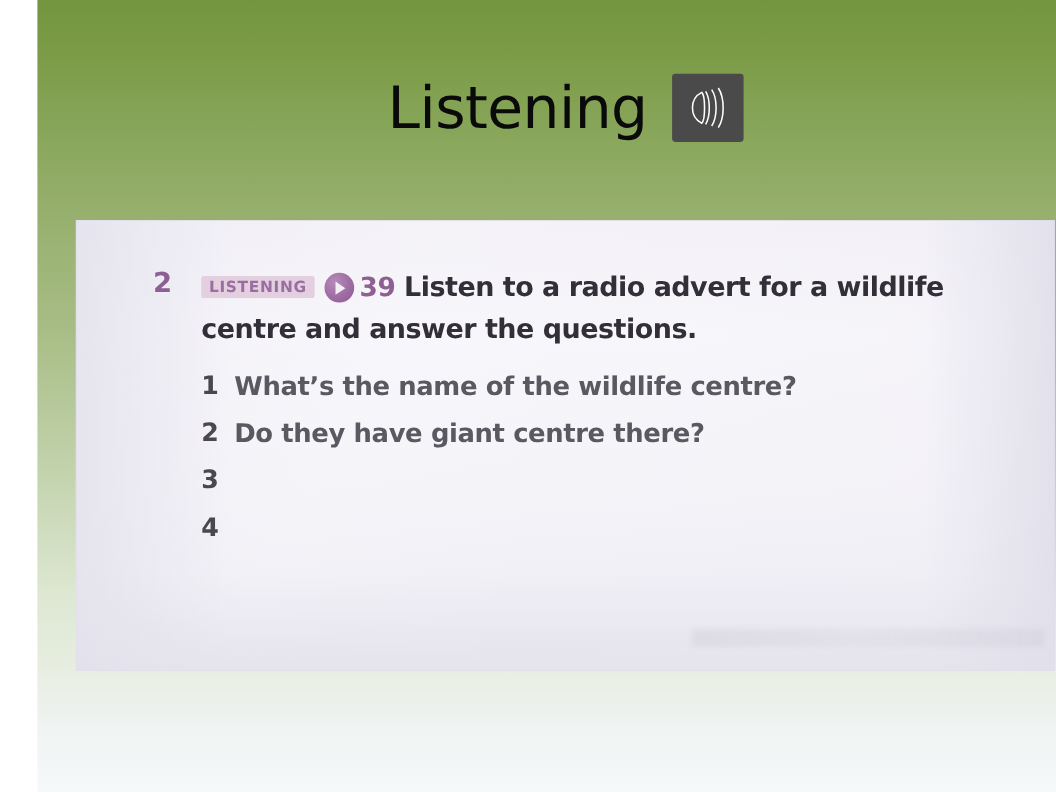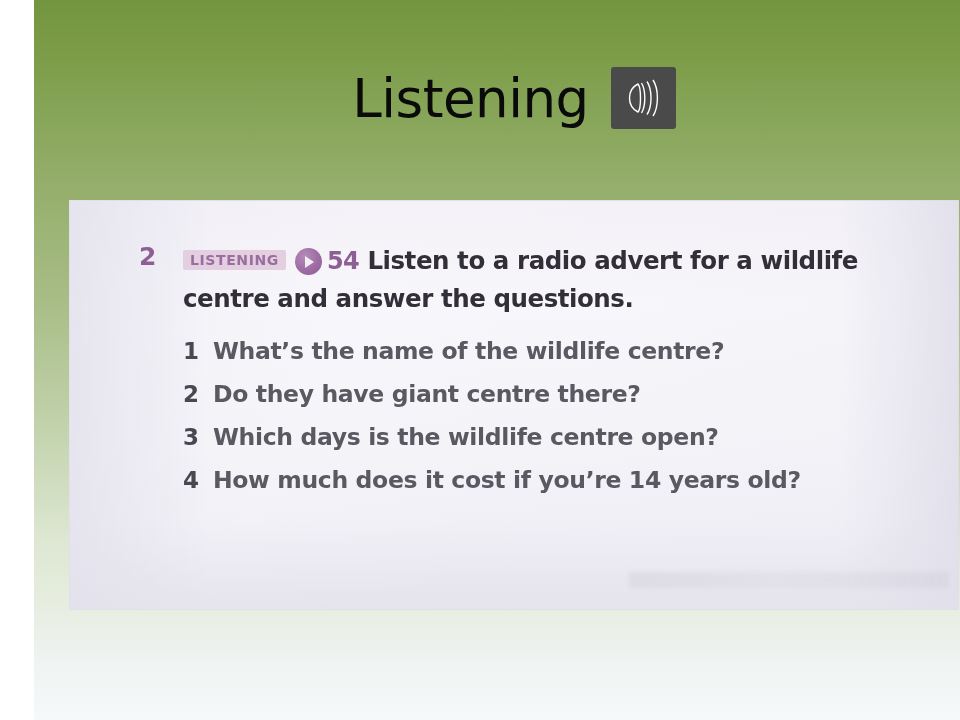--- a/index.html
+++ b/index.html
@@ -245,44 +245,42 @@
     <div class="scan-shade-left"></div>
     <div class="scan-shade-right"></div>
     <div class="scan-shade-bottom"></div>
     <div class="scan-ghost"></div>
 
     <div class="scan-inner">
 
       <div class="ex-block">
         <div class="ex-number">2</div>
         <div class="ex-body">
-          <span class="listening-tag">LISTENING</span><span class="play-circle"></span><span class="track-no">54</span>
+          <span class="listening-tag">LISTENING</span><span class="play-circle"></span><span class="track-no">39</span>
           <span class="instruction blurred">Listen to a radio advert for a wildlife centre and answer the questions.</span>
         </div>
       </div>
 
       <div class="q-list">
 
         <div class="q-item">
           <div class="q-num blurred">1</div>
           <div class="q-text blurred">What’s the name of the wildlife centre?</div>
         </div>
 
         <div class="q-item">
           <div class="q-num blurred">2</div>
           <div class="q-text blurred">Do they have giant centre there?</div>
         </div>
 
         <div class="q-item">
           <div class="q-num blurred">3</div>
-          <div class="q-text blurred">Which days is the wildlife centre open?</div>
         </div>
 
         <div class="q-item">
           <div class="q-num blurred">4</div>
-          <div class="q-text blurred">How much does it cost if you’re 14 years old?</div>
         </div>
 
       </div>
     </div>
   </div>
 
 </div>
 
 </body></html>

